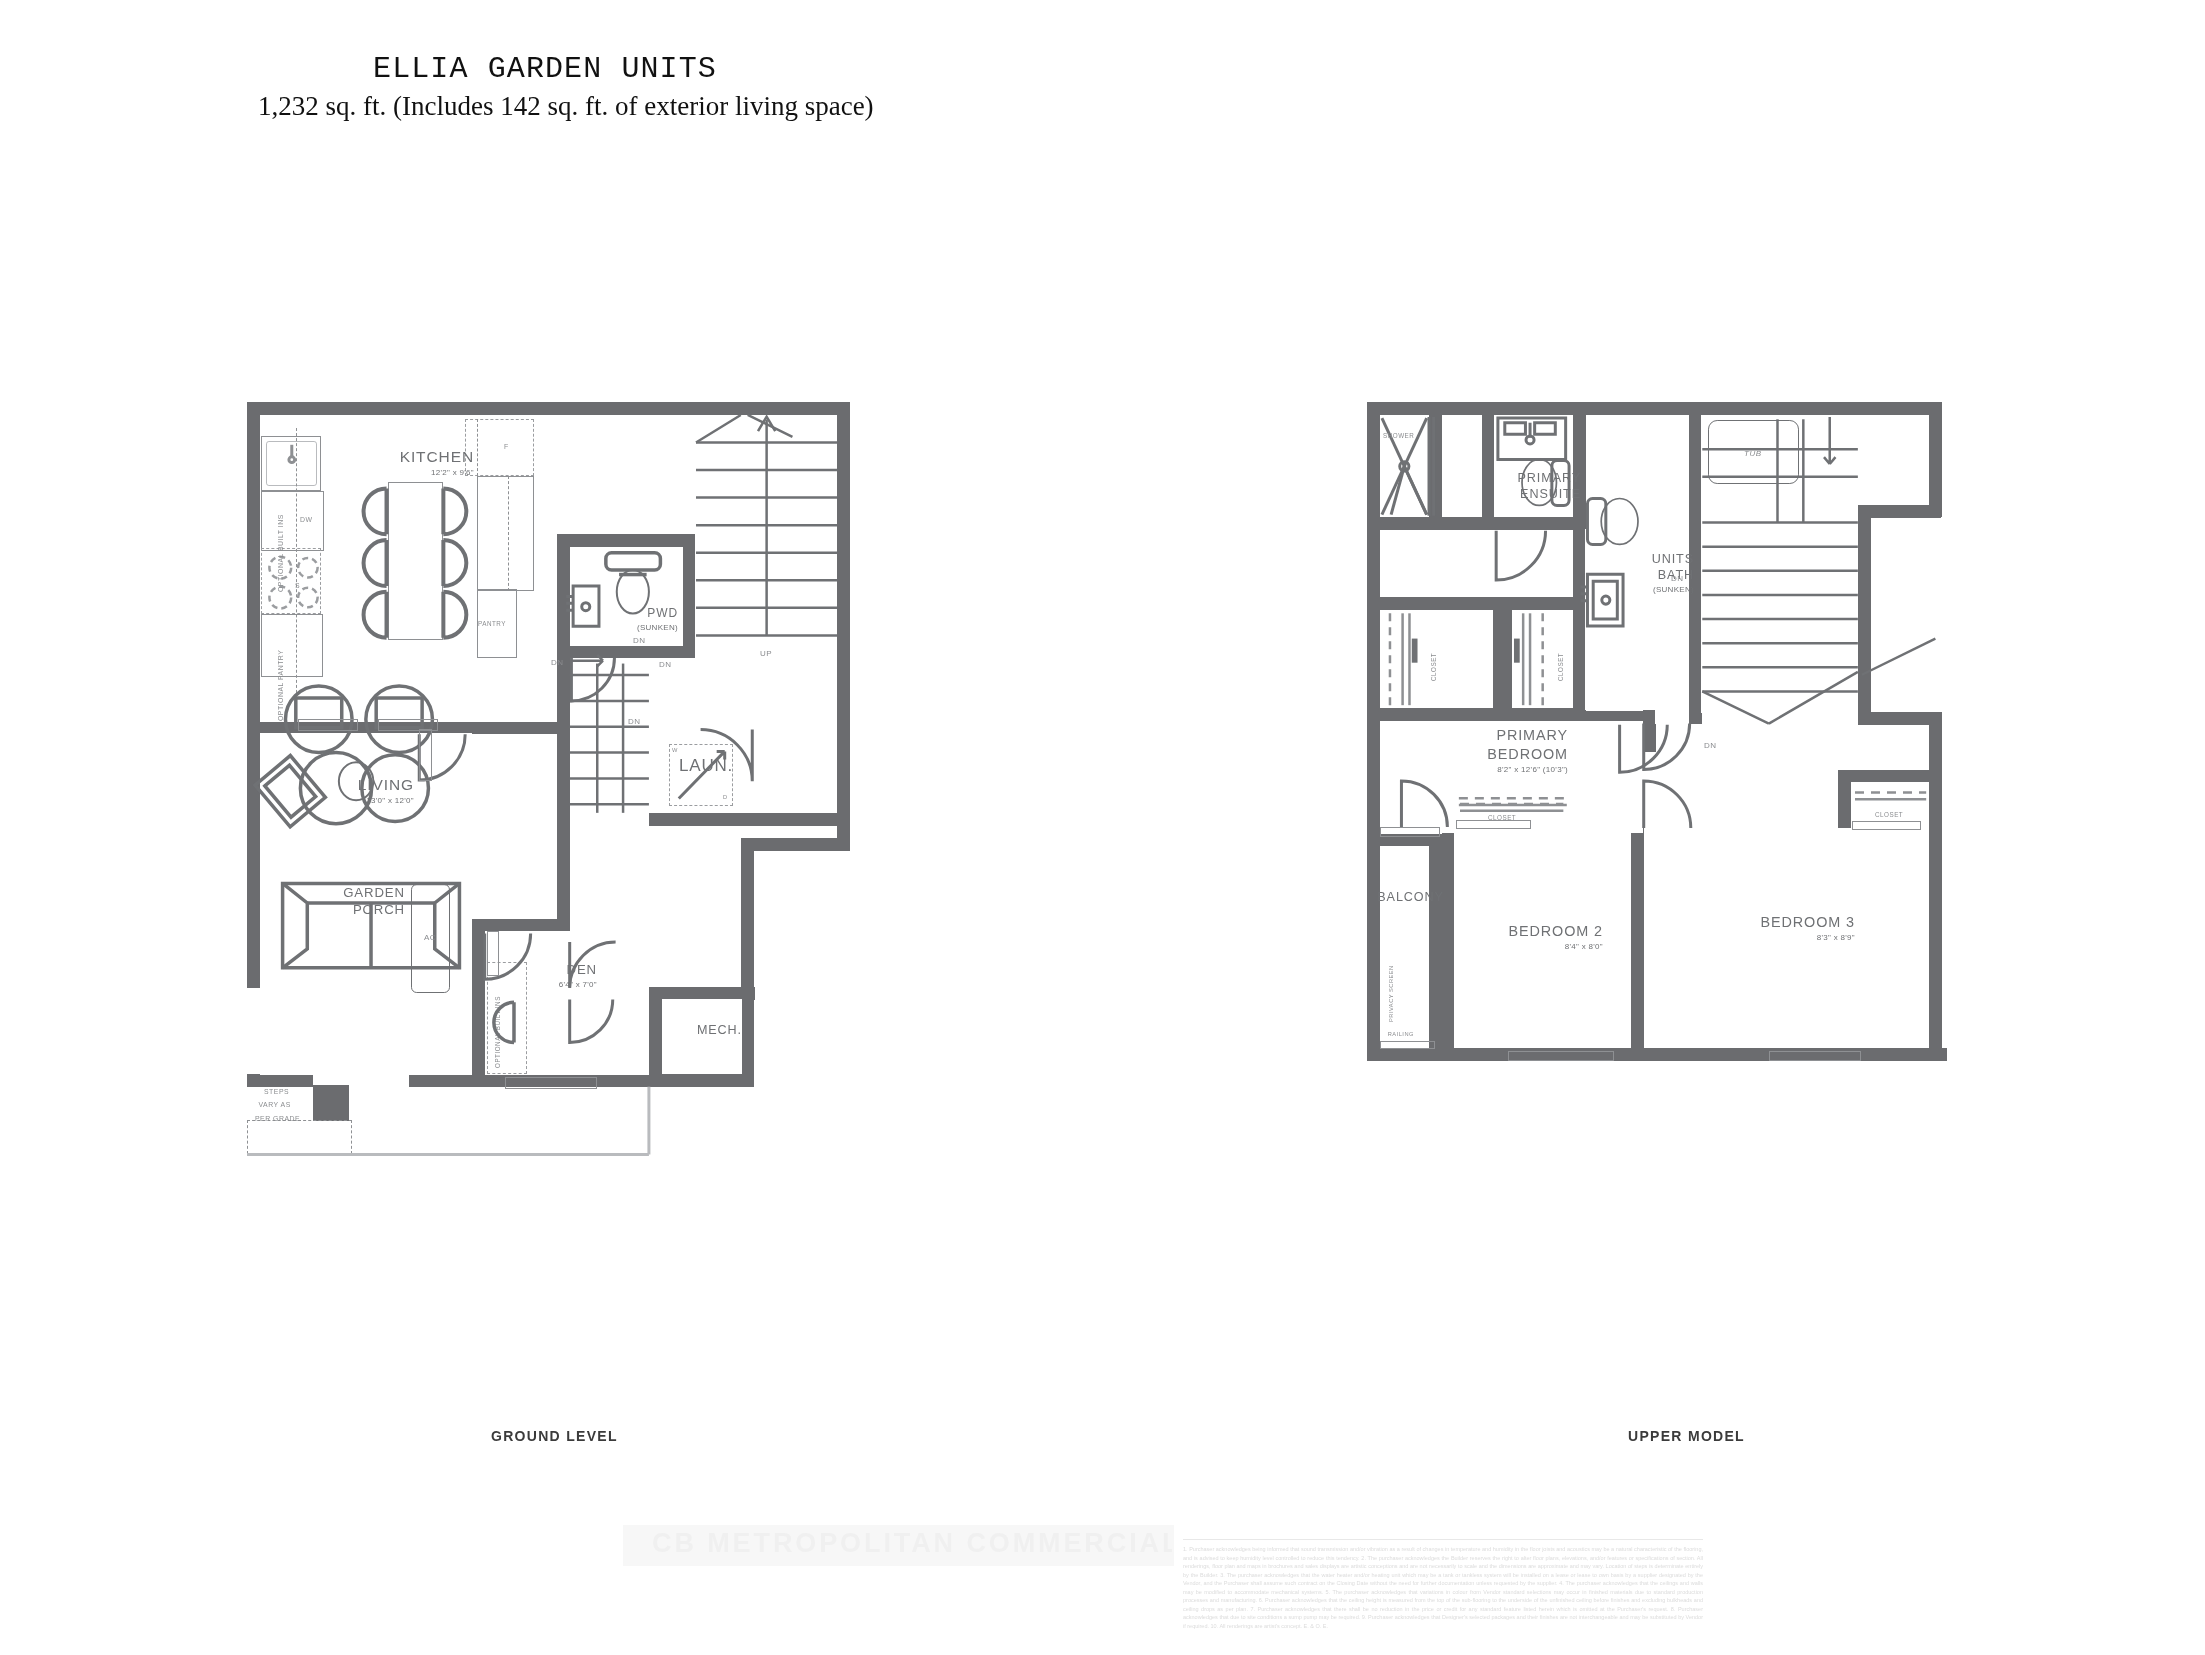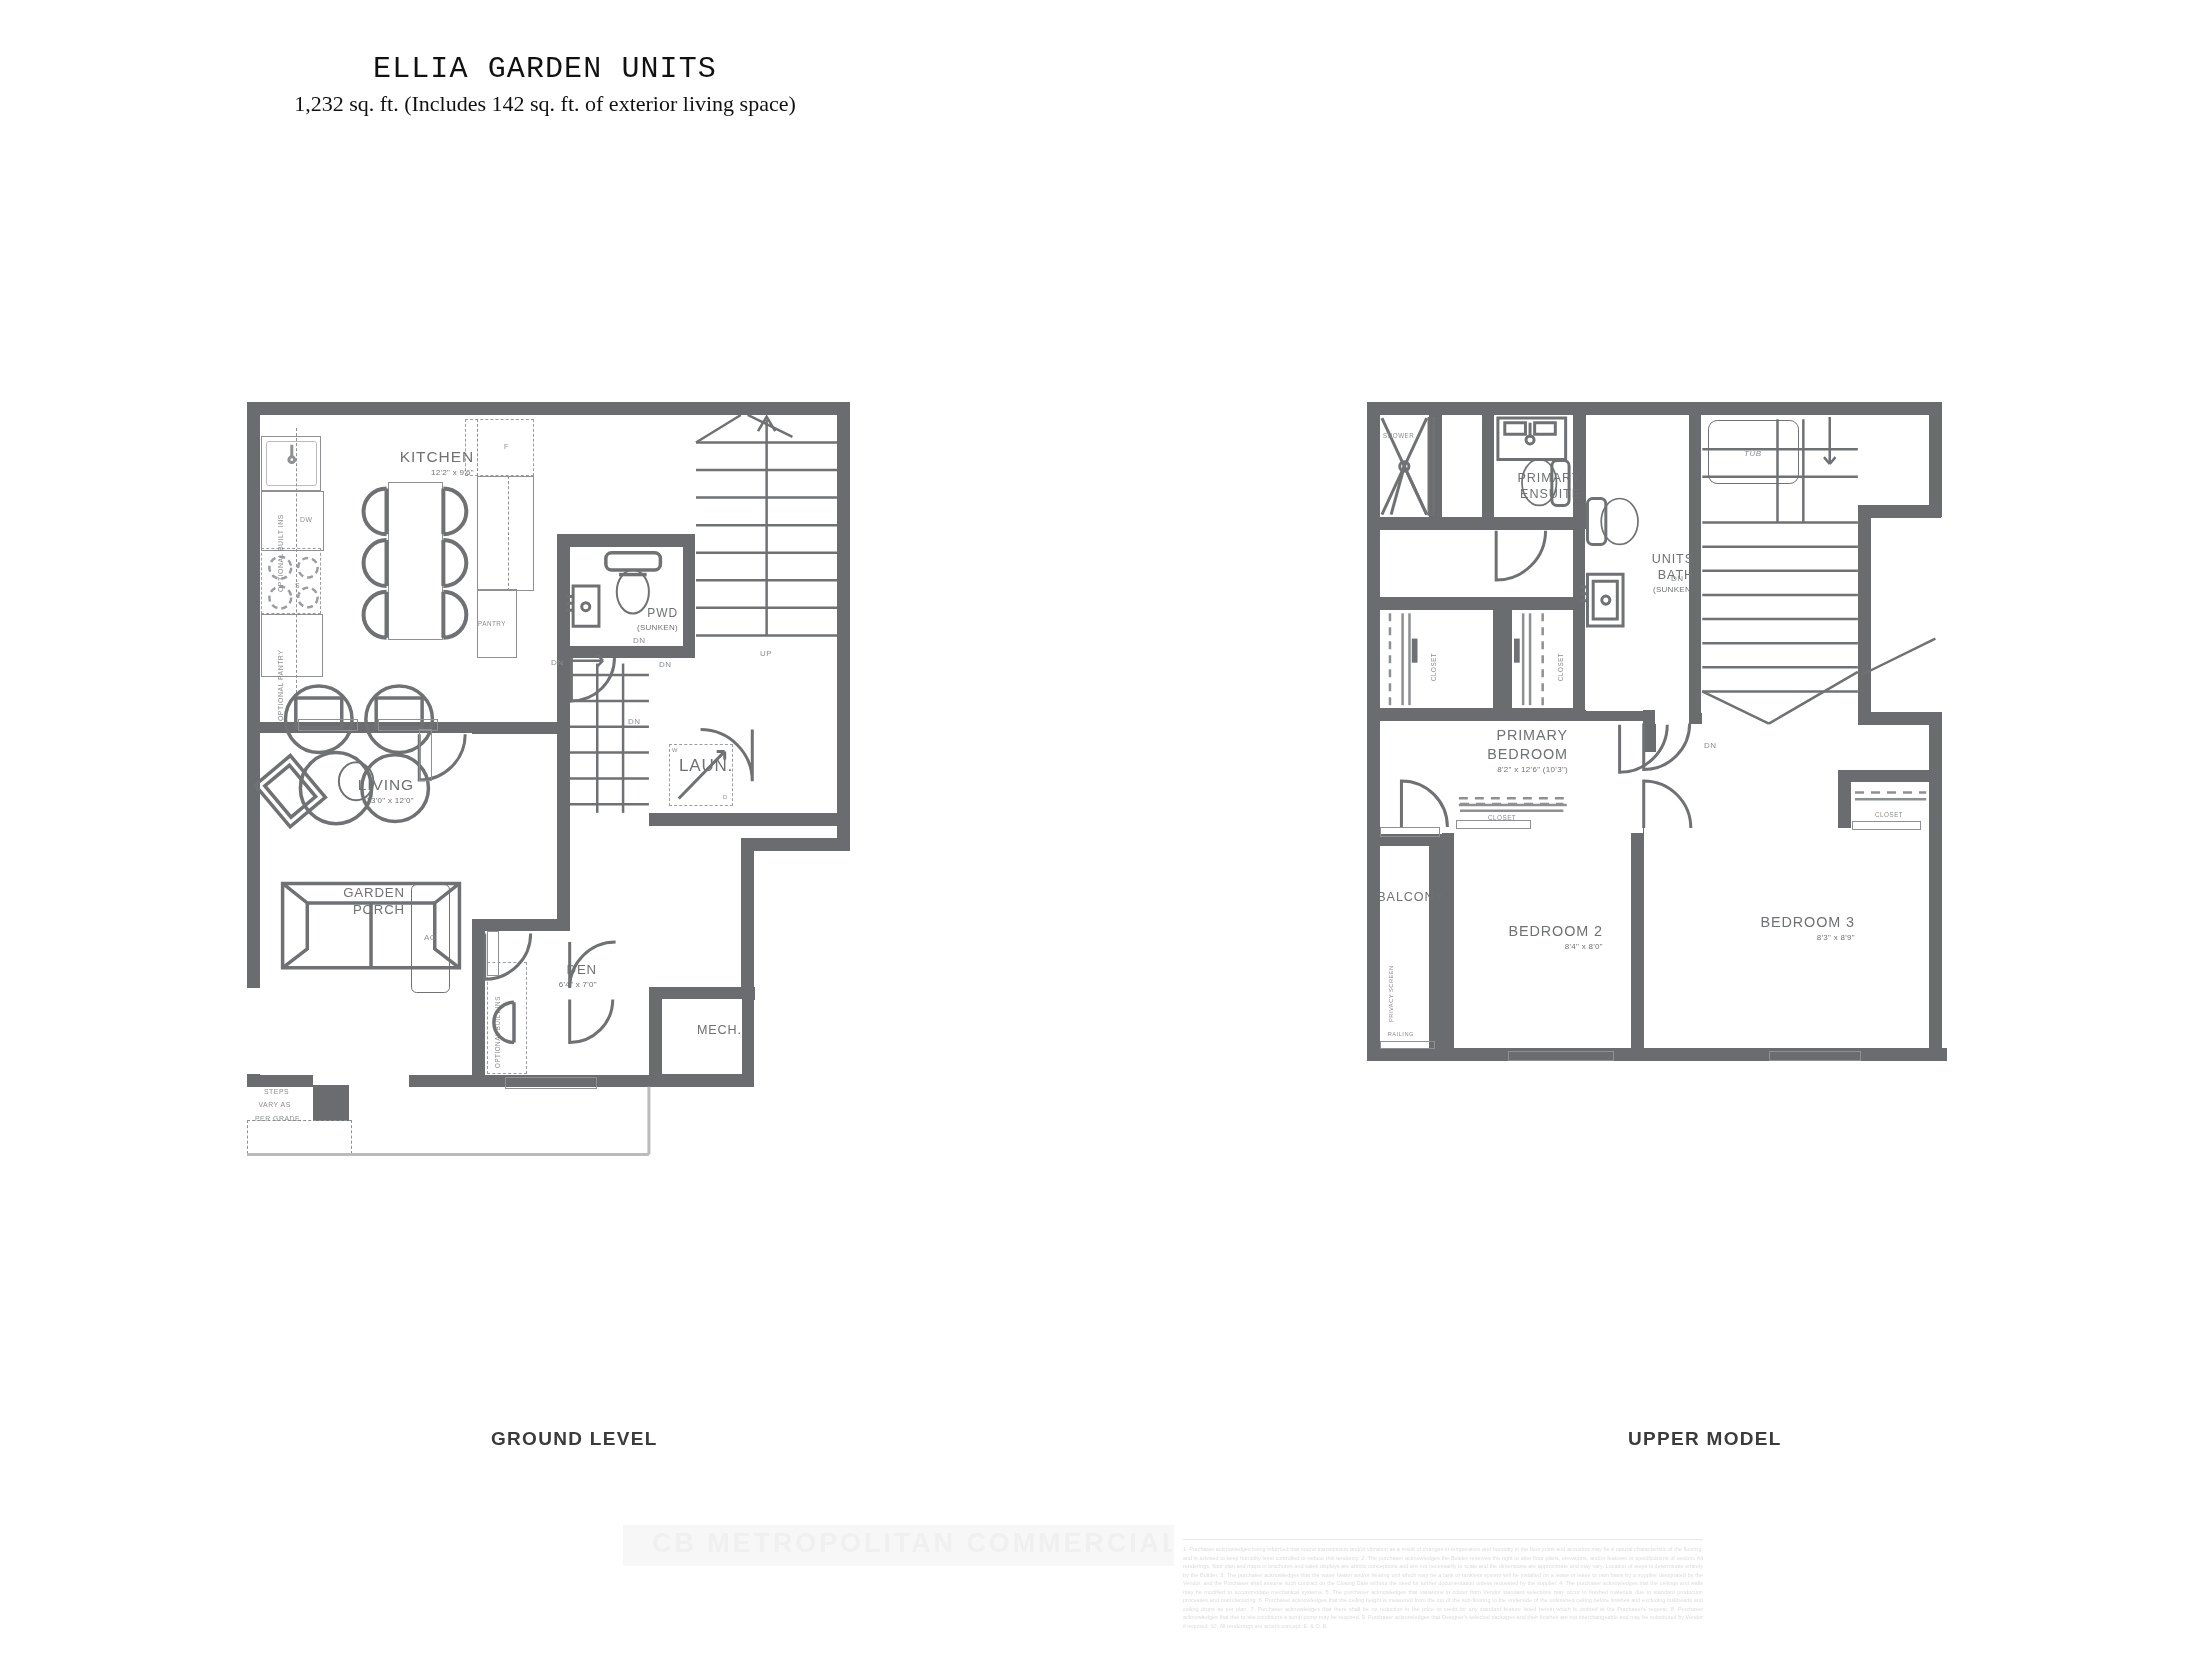--- a/index.html
+++ b/index.html
@@ -16,30 +16,30 @@
   #header .t1 {
     font-family: Liberation Mono, monospace;
     font-size: 30px; letter-spacing: 1.1px; color: #111; white-space: nowrap;
   }
   #header .t2 {
     font-family: "Liberation Serif", serif;
     font-size: 23px; color: #111; margin-top: 5.7px; white-space: nowrap;
   }
   #header .t3 {
     font-family: "Liberation Serif", serif;
-    font-size: 22px; color: #111; margin-top: 4.6px; white-space: nowrap;
+    font-size: 27px; color: #111; margin-top: 4.6px; white-space: nowrap;
   }
 
   
   .plan { position: absolute; }
   #plan-ground { left: 247px; top: 402px; width: 689px; height: 948px; }
   #plan-upper  { left: 1367px; top: 402px; width: 643px; height: 867px; }
 
   .lvl-label {
-    position: absolute; font-size: 19px; letter-spacing: 1.3px;
+    position: absolute; font-size: 14px; letter-spacing: 1.3px;
     font-weight: bold; color: #3b3b3b; white-space: nowrap;
   }
   #lbl-ground { left: 491px; top: 1428px; }
   #lbl-upper  { left: 1628px; top: 1428px; }
 
   
   .wall { position: absolute; background: #6b6c6f; }
   .room { position: absolute; background: #ffffff; }
   .thin { position: absolute; border: 1.1px solid #8e9093; background: transparent; }
   .thin2 { position: absolute; border: 1.1px solid #b9bbbe; background: transparent; }

